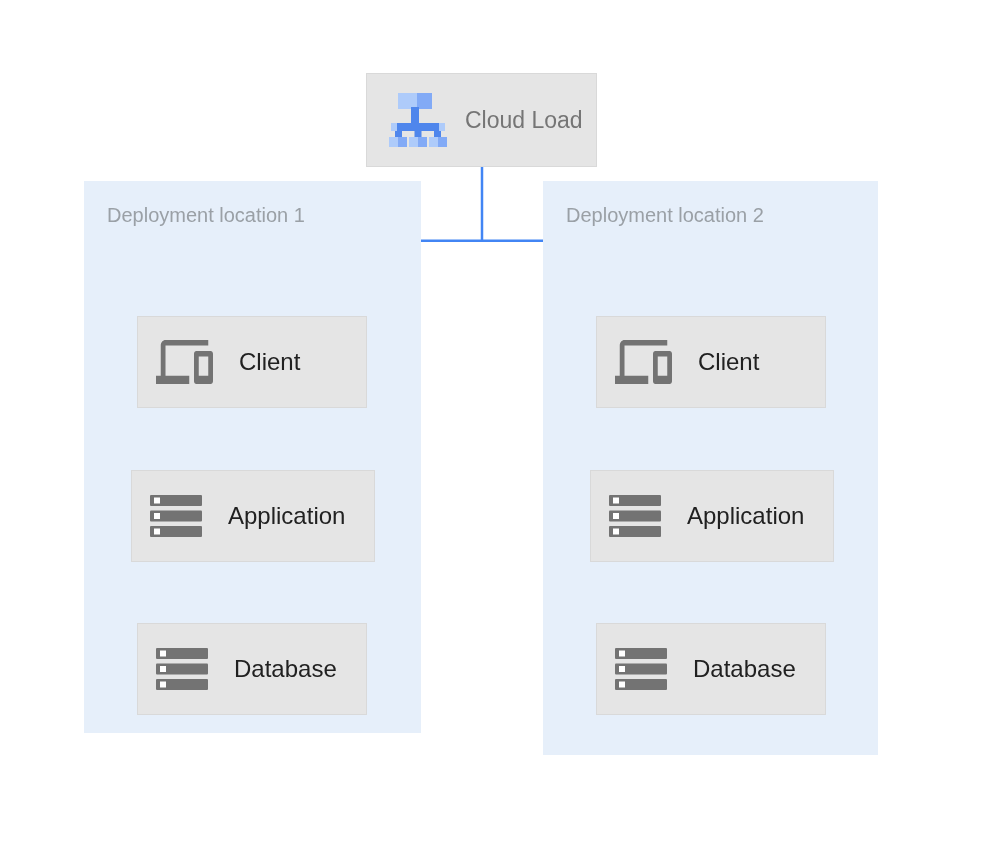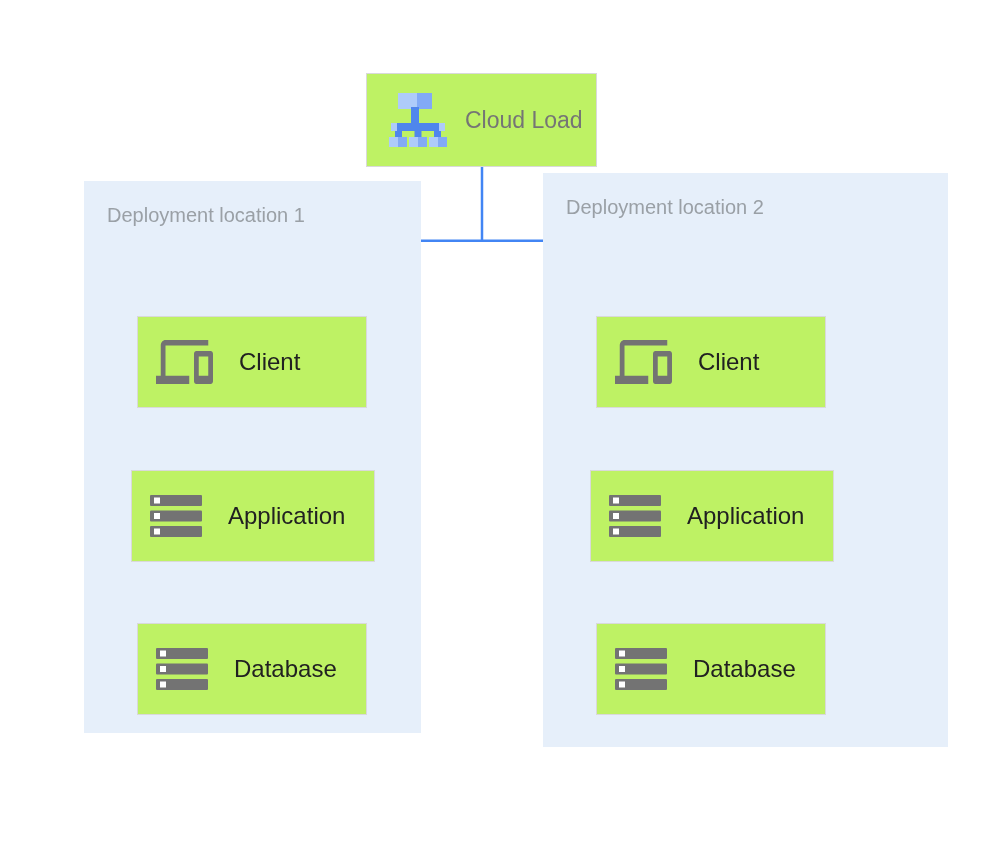--- a/index.html
+++ b/index.html
@@ -4,28 +4,28 @@
 <title>Diagram</title>
 <style>
   html,body { margin:0; padding:0; background:#ffffff; }
   .canvas {
     position:relative; width:996px; height:856px; background:#ffffff;
     font-family:"Liberation Sans","DejaVu Sans",sans-serif; overflow:hidden;
   }
   .connectors { position:absolute; left:0; top:0; pointer-events:none; }
   .panel { position:absolute; background:#e6effa; }
   .panel-1 { left:84px;  top:181px; width:337px; height:552px; }
-  .panel-2 { left:543px; top:173px; width:405px; height:574px; }
+  .panel-2 { left:543px; top:181px; width:335px; height:574px; }
   .panel-label {
     position:absolute; left:23px; top:22px;
     font-size:20px; line-height:24px; color:#9aa0a6; white-space:nowrap;
   }
   .node {
     position:absolute; box-sizing:border-box;
-    background:#bef264; border:1px solid #d9d9d9;
+    background:#e5e5e5; border:1px solid #d9d9d9;
     display:flex; align-items:center; padding-left:18px;
   }
   .node .icon { flex:0 0 auto; }
   .node-label {
     margin-left:26px; font-size:24px; color:#212121; white-space:nowrap;
   }
   .lb-box { left:366px; top:73px; width:231px; height:94px; padding-left:21px; }
   .lb-text { margin-left:17px; font-size:23px; line-height:29px; color:#757575; }
   .client-1 { left:137px; top:316px; width:230px; height:92px; }
   .app-1    { left:131px; top:470px; width:244px; height:92px; }

